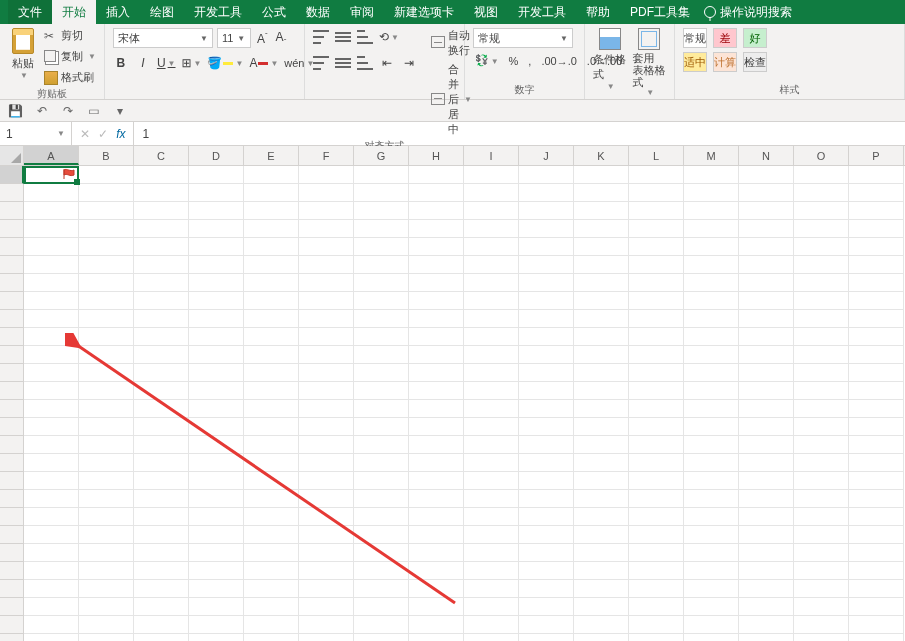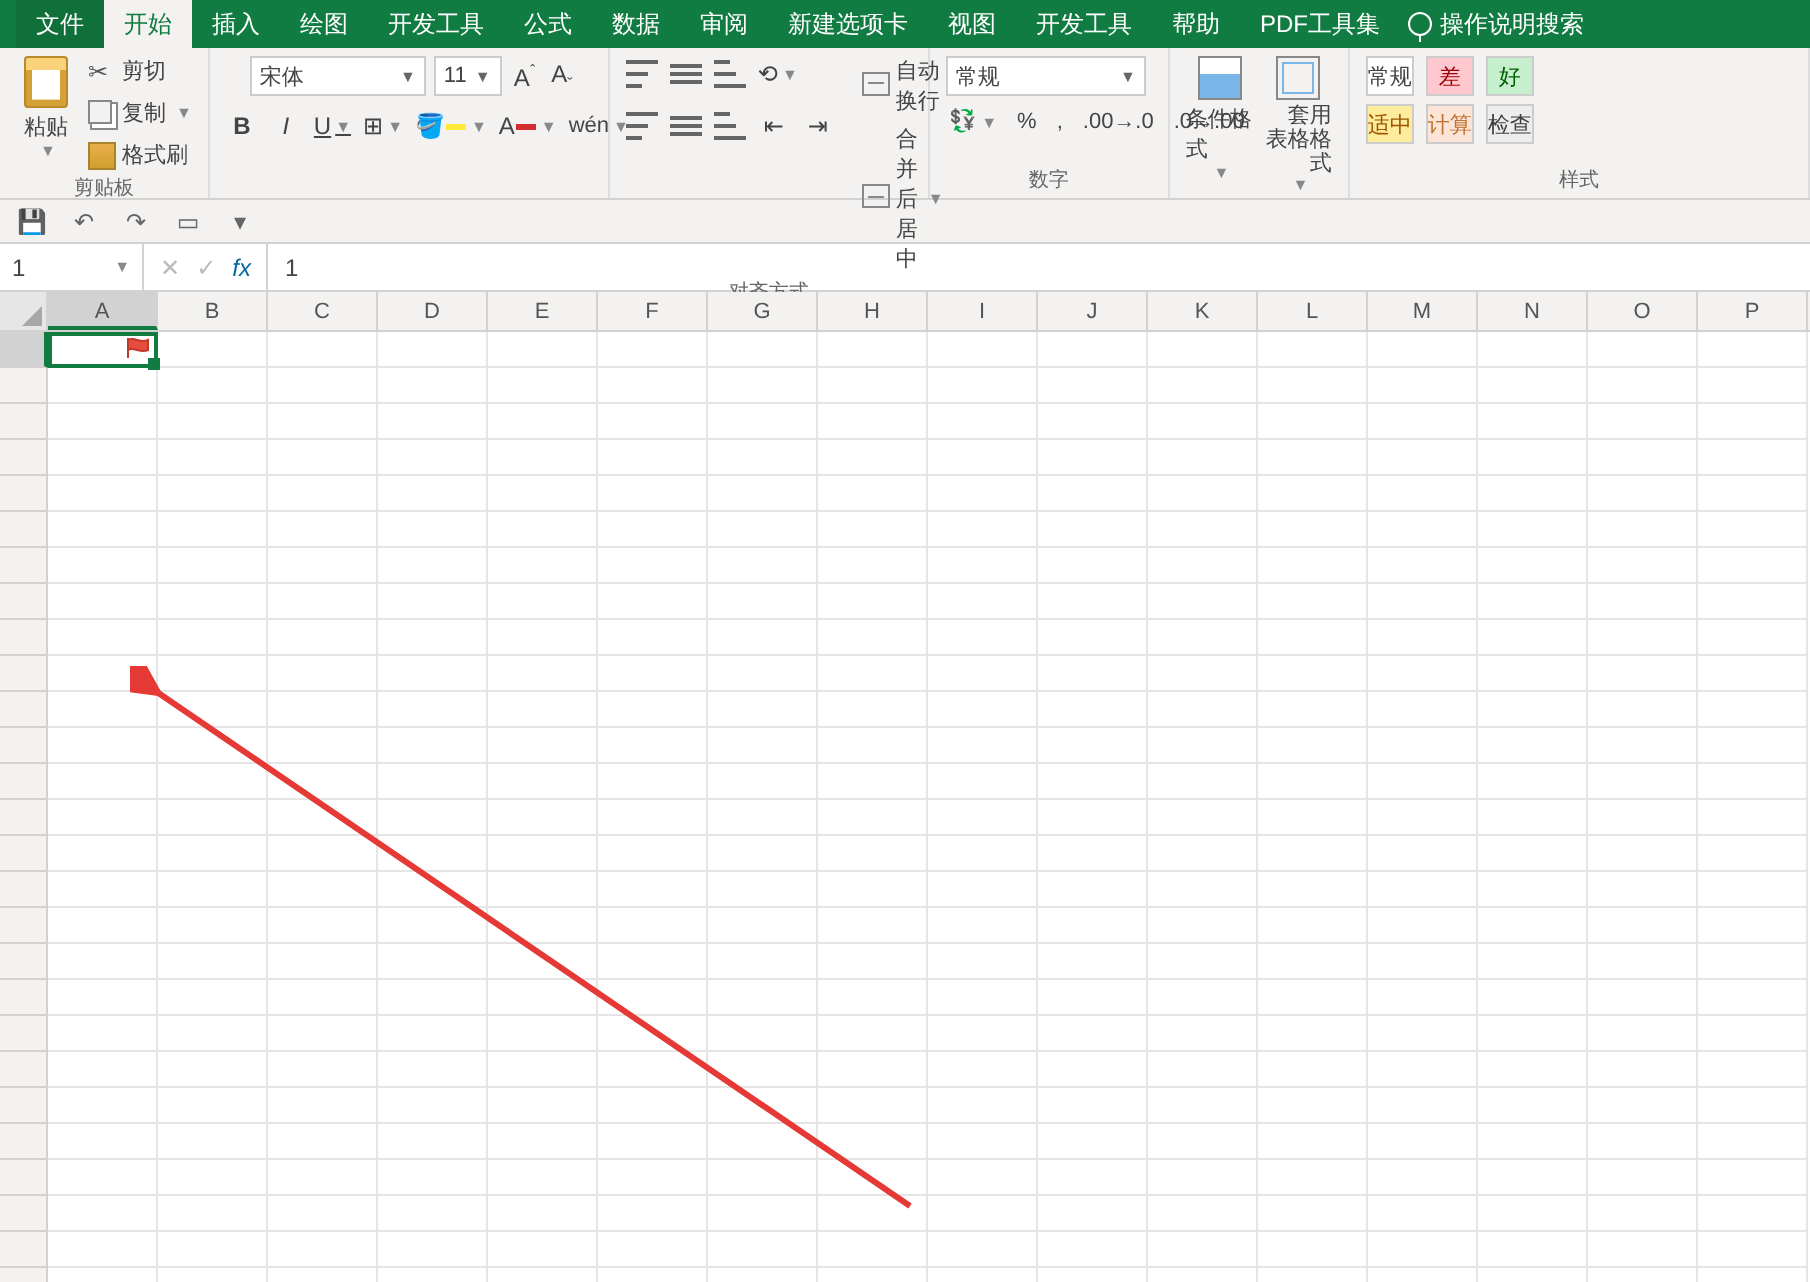--- a/index.html
+++ b/index.html
@@ -31,21 +31,21 @@
   .scissors { background: none; position:relative; }
   .scissors:before{content:"✂";font-size:12px;color:#555;}
   .copy-ico:before{content:"";display:block;width:10px;height:10px;border:1px solid #888;box-shadow:2px 2px 0 #fff,2px 2px 0 1px #888;}
   .brush-ico:before{content:"";display:block;width:12px;height:12px;background:linear-gradient(#e9ae4a,#cfa030);border:1px solid #a8832a;}
   .dd { font-size:8px; color:#888; margin-left:2px; }
 
   
   .font-group { width: 200px; }
   .font-row1 { display:flex; align-items:center; gap:4px; }
   .combo { border:1px solid #ccc; background:#fff; height:20px; display:flex; align-items:center; padding:0 4px; font-size:11px; }
-  .combo.font-name { width:88px;margin-left:12px; }
+  .combo.font-name { width:100px; }
   .combo.font-size { width:34px; }
   .grow { flex:1; }
   .combo .arrow { margin-left:4px; font-size:8px; color:#666; }
   .ainc,.adec { font-size:12px; cursor:pointer; padding:0 2px; }
   .font-row2 { display:flex; align-items:center; gap:6px; margin-top:6px; }
   .fbtn { min-width:16px; height:18px; display:flex; align-items:center; justify-content:center; cursor:pointer; font-size:12px; }
   .fbtn.b { font-weight:bold; }
   .fbtn.i { font-style:italic; }
   .fbtn.u { text-decoration:underline; }
   .swatch { width:10px;height:3px;display:inline-block;margin-left:1px; }
@@ -277,21 +277,21 @@
 
   <div class="group styles-group">
     <div class="group-body">
       <div class="style-big">
         <div class="style-ico cf"></div>
         <span>条件格式</span>
           <span class="dd">▼</span>
       </div>
       <div class="style-big">
         <div class="style-ico tf"></div>
-        <span style="white-space:pre-line;text-align:right;line-height:1.1">套用
+        <span style="white-space:pre-line;text-align:left;line-height:1.1">套用
 表格格式</span>
           <span class="dd">▼</span>
       </div>
     </div>
     <div class="group-label">&nbsp;</div>
   </div>
 
   <div class="group cell-styles">
     <div class="group-body">
       <div class="style-gal">

